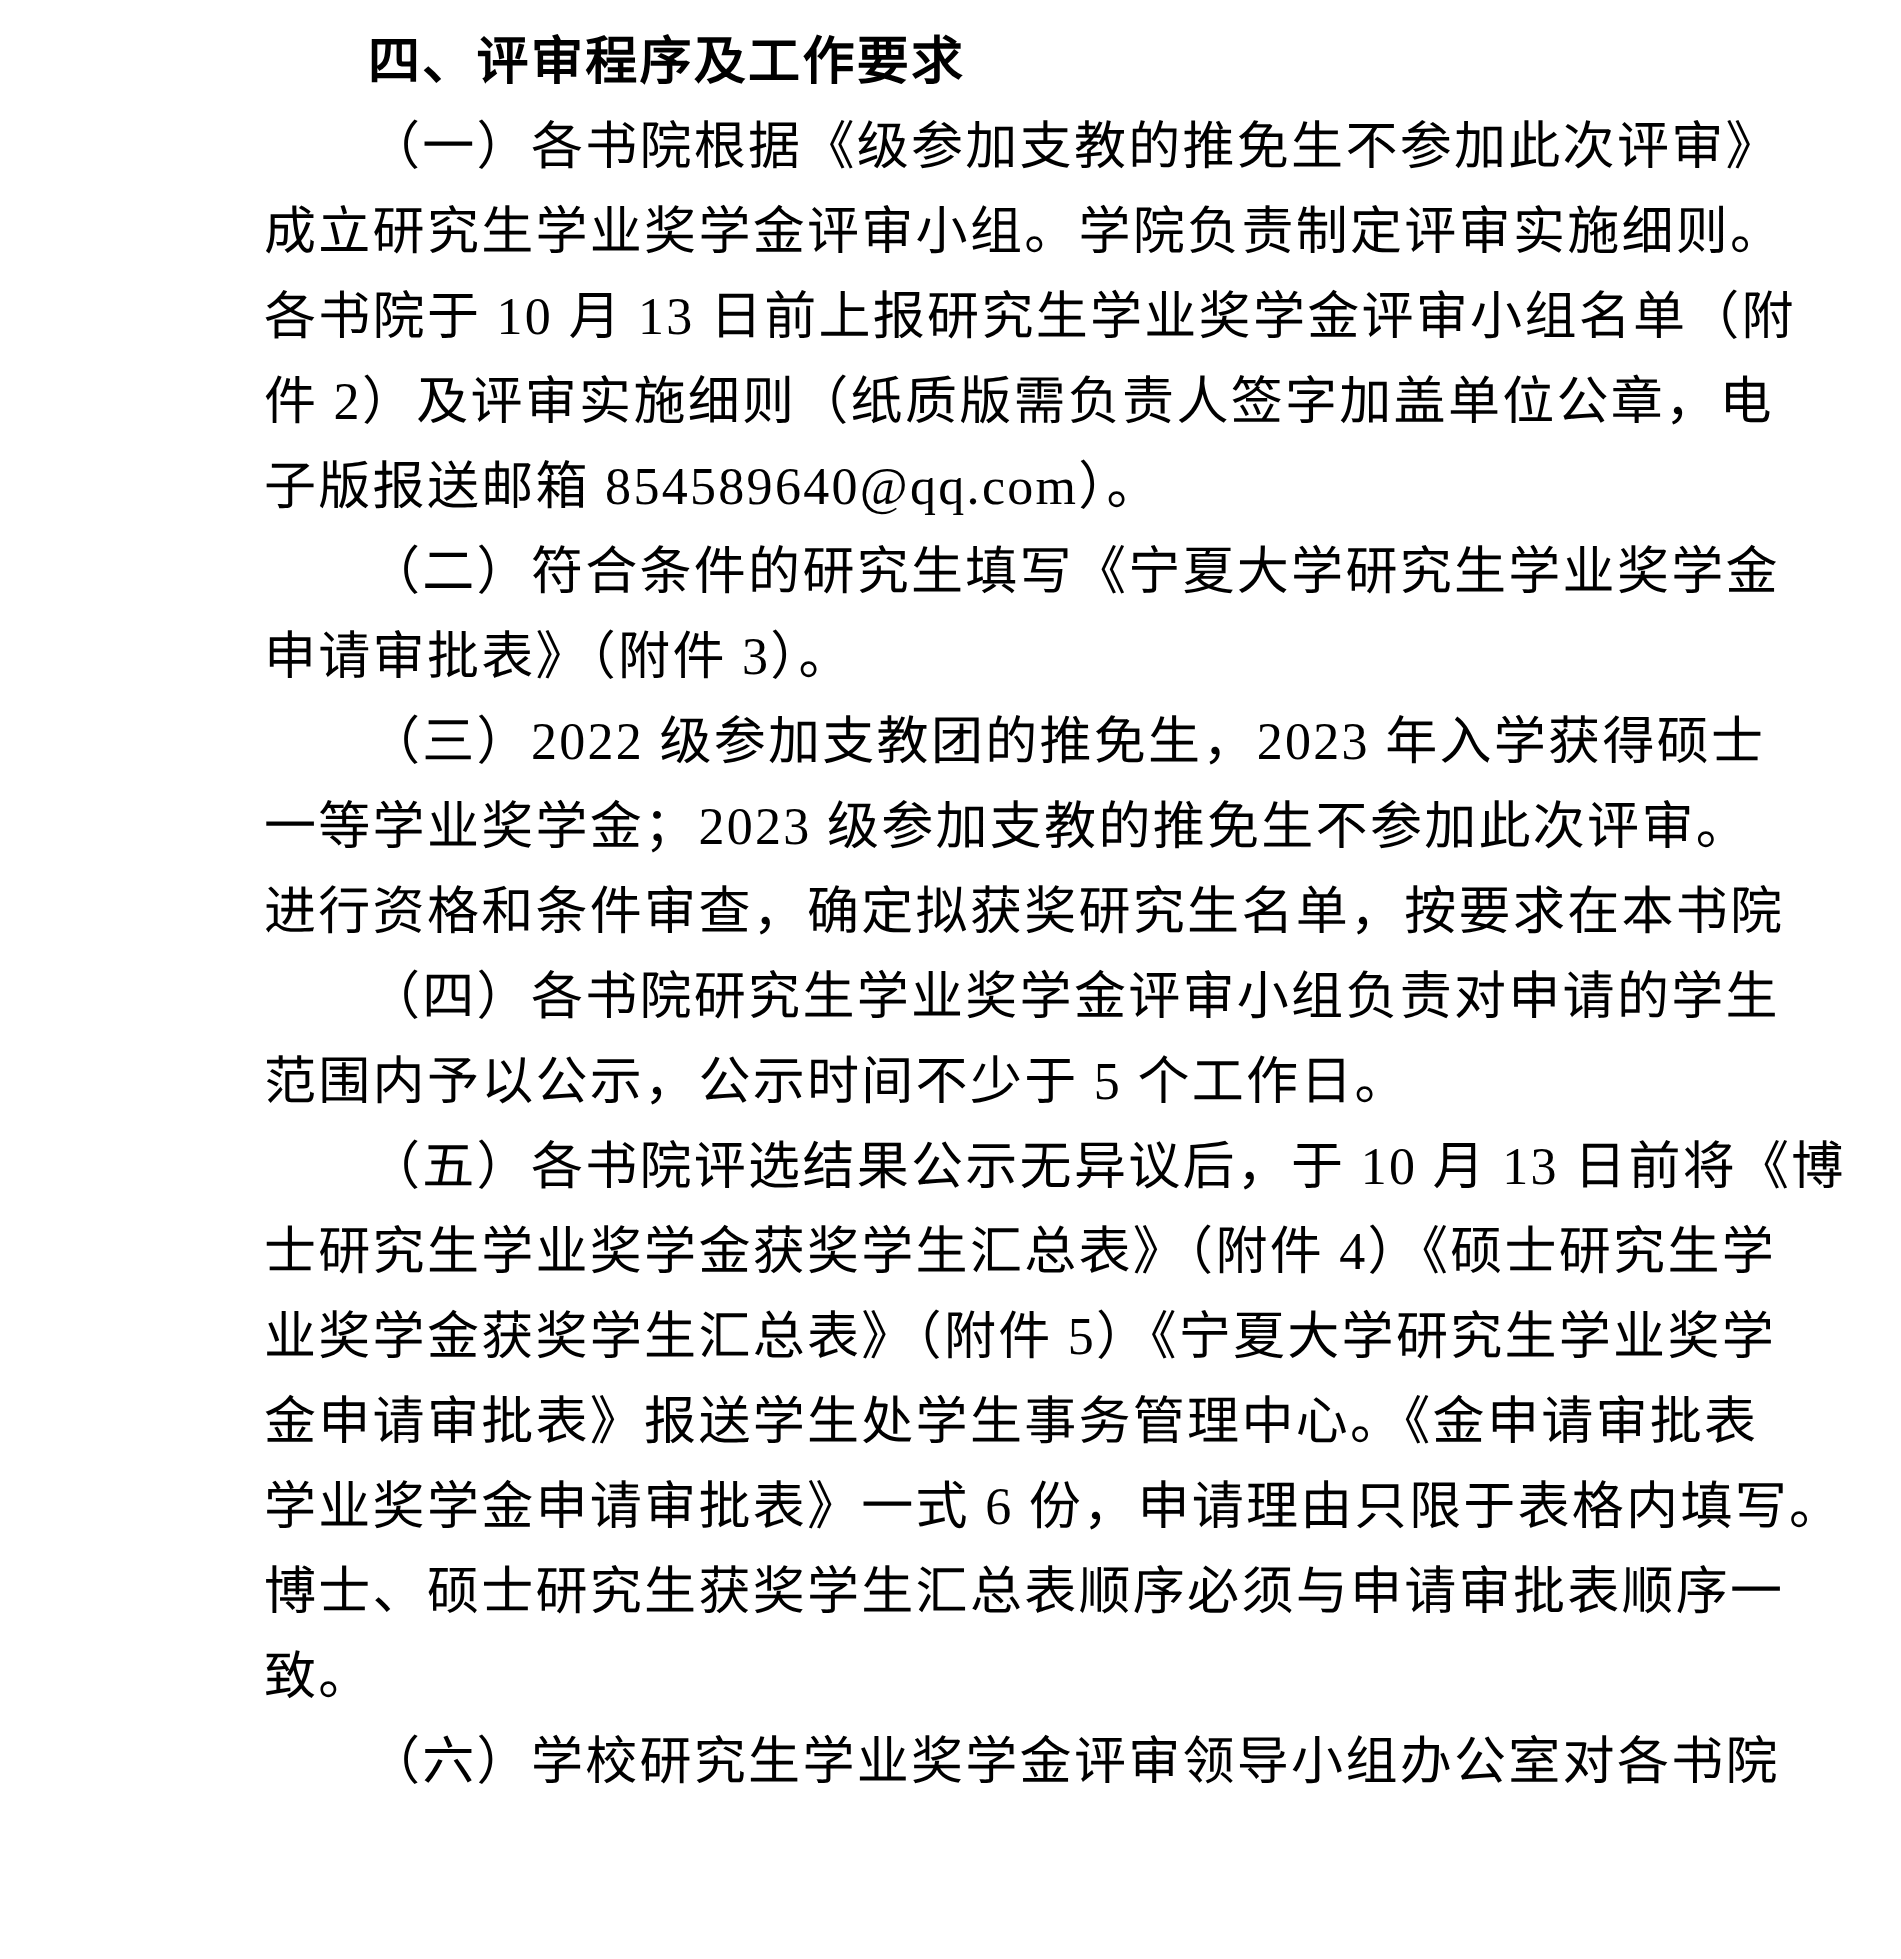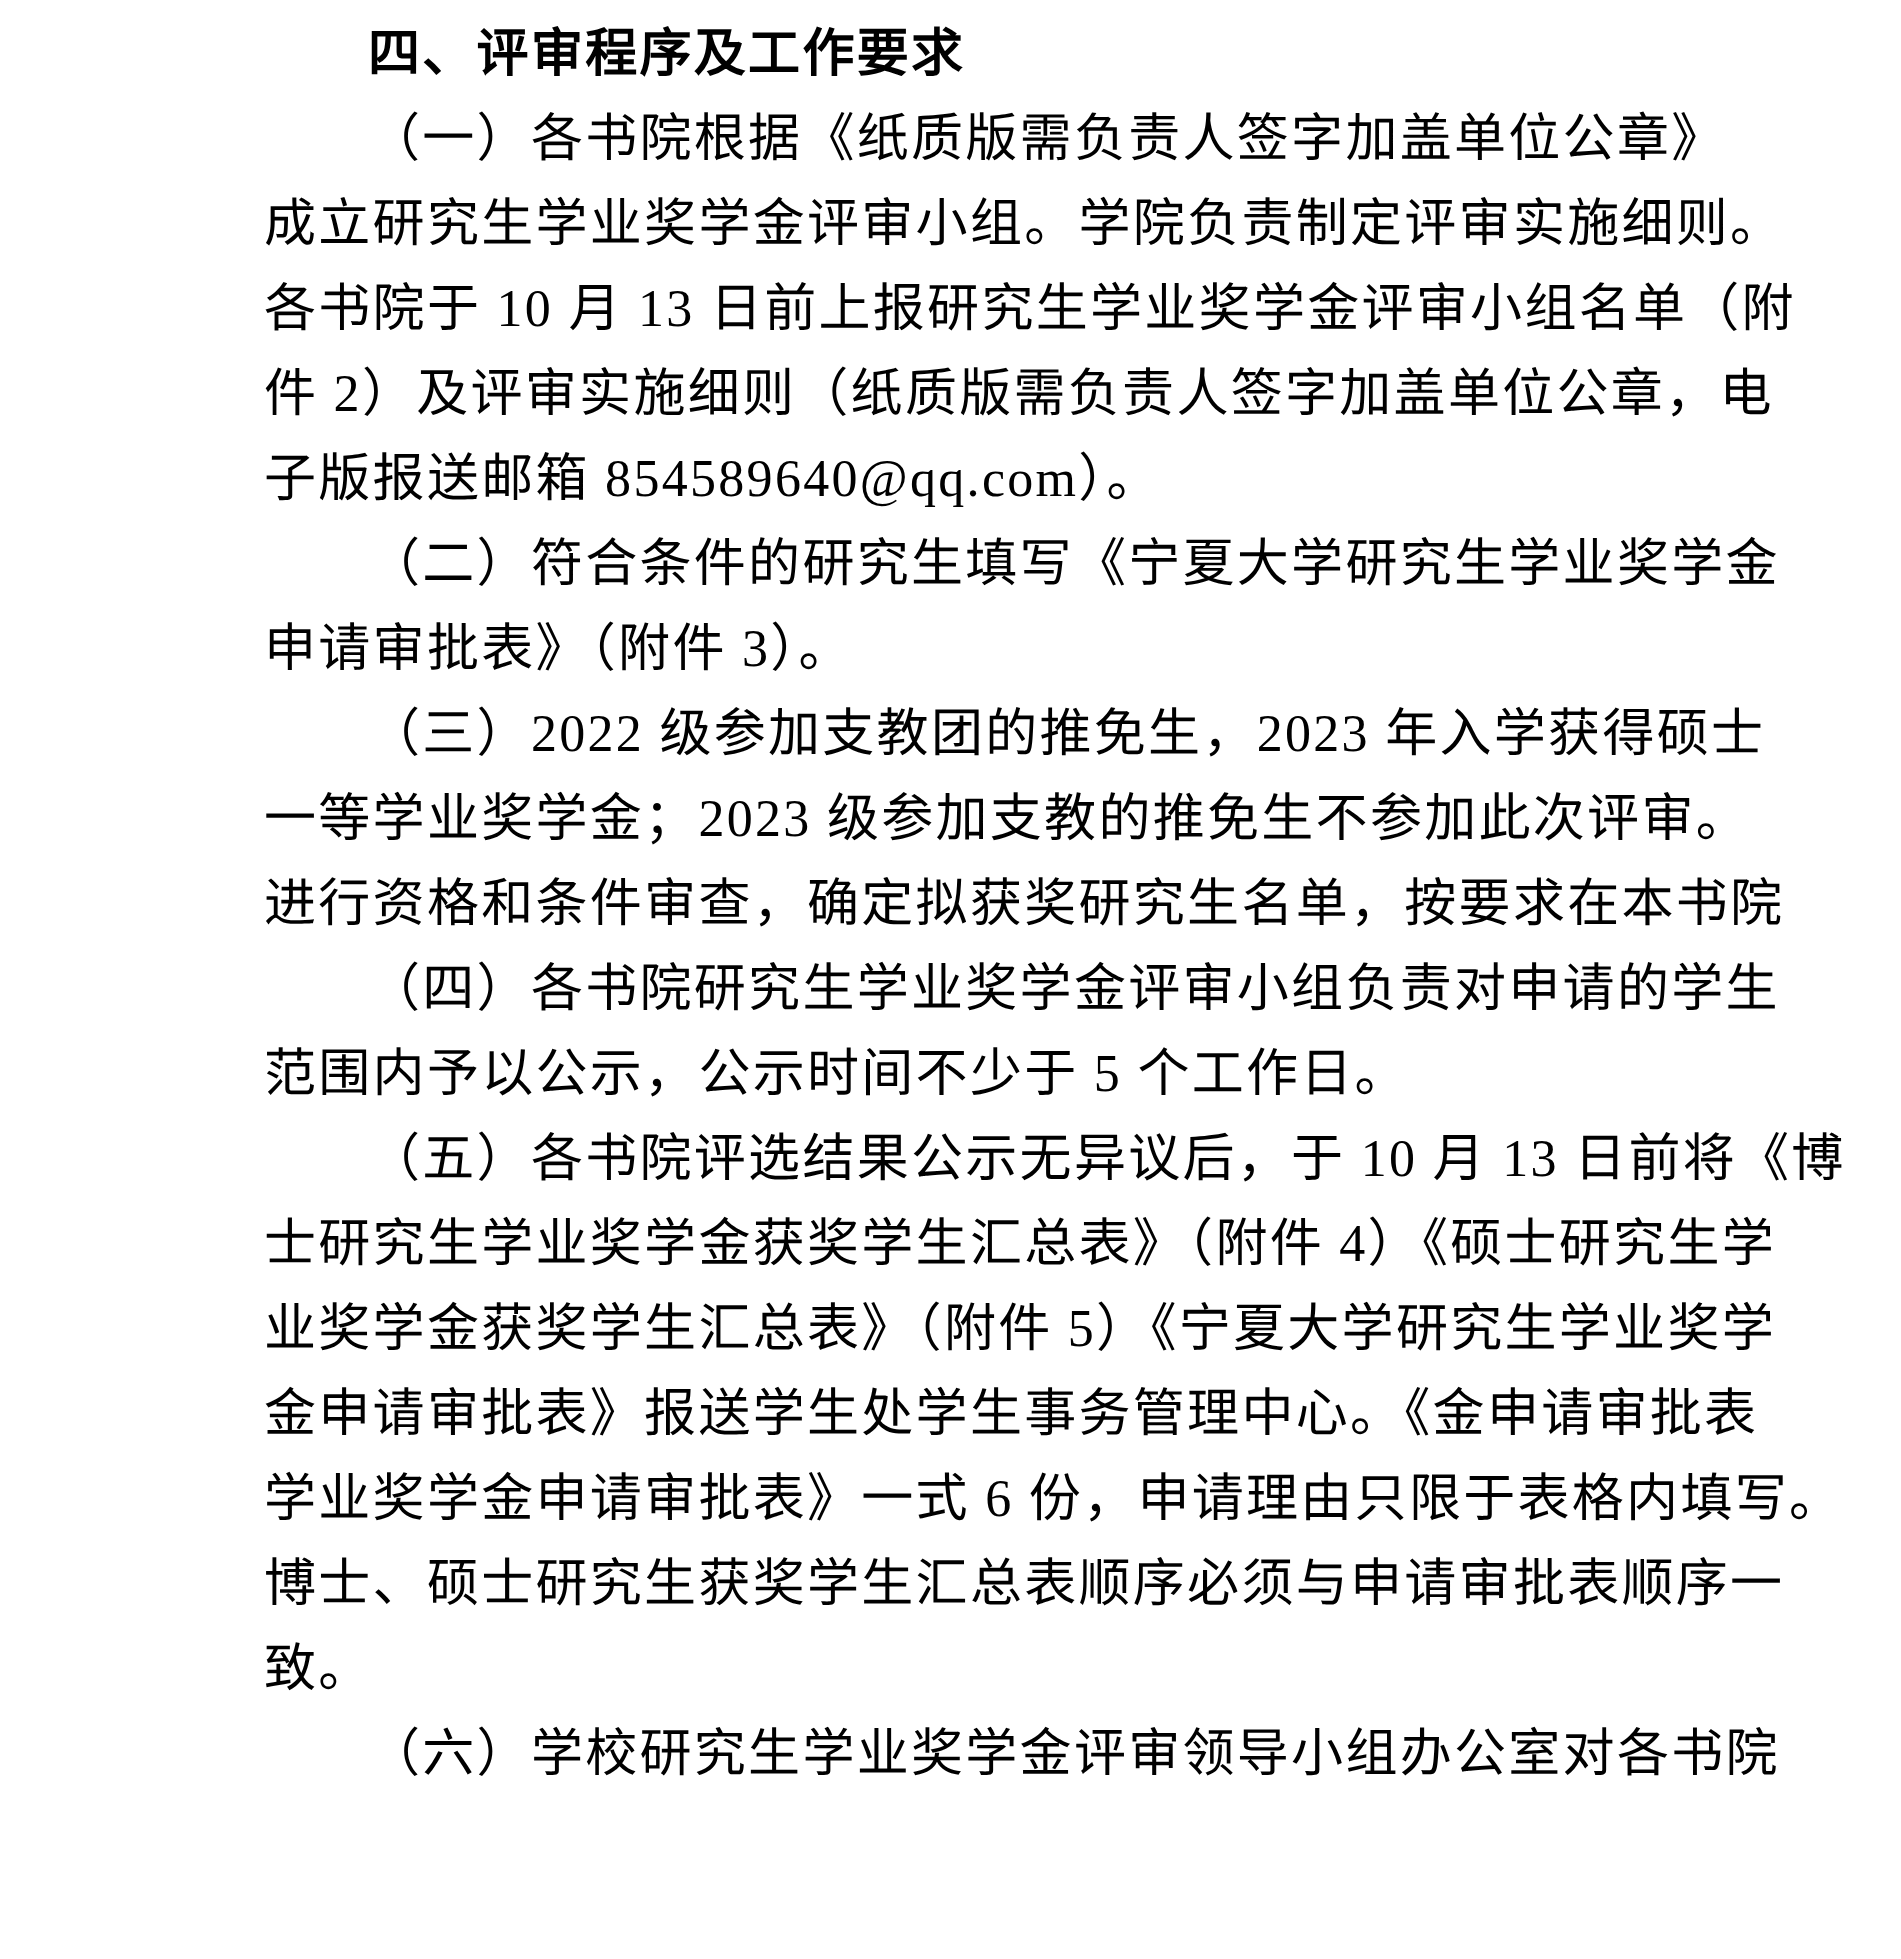--- a/index.html
+++ b/index.html
@@ -7,21 +7,21 @@
     padding: 0;
     background: #ffffff;
   }
   .page {
     position: relative;
     width: 1901px;
     height: 1960px;
     box-sizing: border-box;
     background: #ffffff;
     color: #000000;
-    padding: 11px 196px 0 264px;
+    padding: 19px 196px 0 264px;
     overflow: hidden;
     font-family: "Liberation Serif", "DejaVu Serif", serif;
   }
   .doc-heading {
     height: 85px;
     line-height: 85px;
     font-size: 52px;
     font-weight: bold;
     text-indent: 2em;
     letter-spacing: 2.3px;
@@ -39,21 +39,21 @@
   .text-line.indent {
     text-indent: 2em;
   }
 </style>
 </head>
 <body>
 
 <div class="page">
   <div class="doc-heading">四、评审程序及工作要求</div>
   <div>
-    <div class="text-line indent">（一）各书院根据《纸质版需负责人签字加盖单位公章》</div>
+    <div class="text-line indent">（一）各书院根据《级参加支教的推免生不参加此次评审》</div>
     <div class="text-line">成立研究生学业奖学金评审小组。学院负责制定评审实施细则。</div>
     <div class="text-line">各书院于 10 月 13 日前上报研究生学业奖学金评审小组名单（附</div>
     <div class="text-line">件 2）及评审实施细则（纸质版需负责人签字加盖单位公章，电</div>
     <div class="text-line">子版报送邮箱 854589640@qq.com）。</div>
     <div class="text-line indent">（二）符合条件的研究生填写《宁夏大学研究生学业奖学金</div>
     <div class="text-line">申请审批表》（附件 3）。</div>
     <div class="text-line indent">（三）2022 级参加支教团的推免生，2023 年入学获得硕士</div>
     <div class="text-line">一等学业奖学金；2023 级参加支教的推免生不参加此次评审。</div>
     <div class="text-line">进行资格和条件审查，确定拟获奖研究生名单，按要求在本书院</div>
     <div class="text-line indent">（四）各书院研究生学业奖学金评审小组负责对申请的学生</div>

